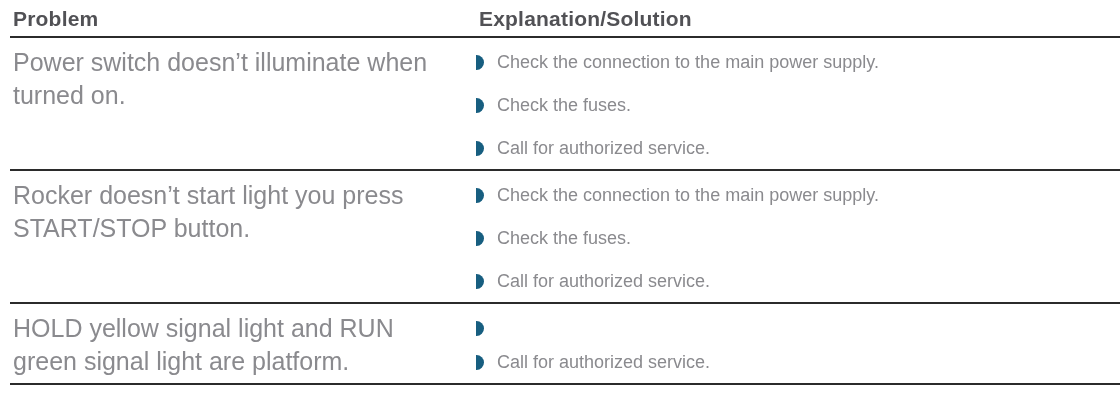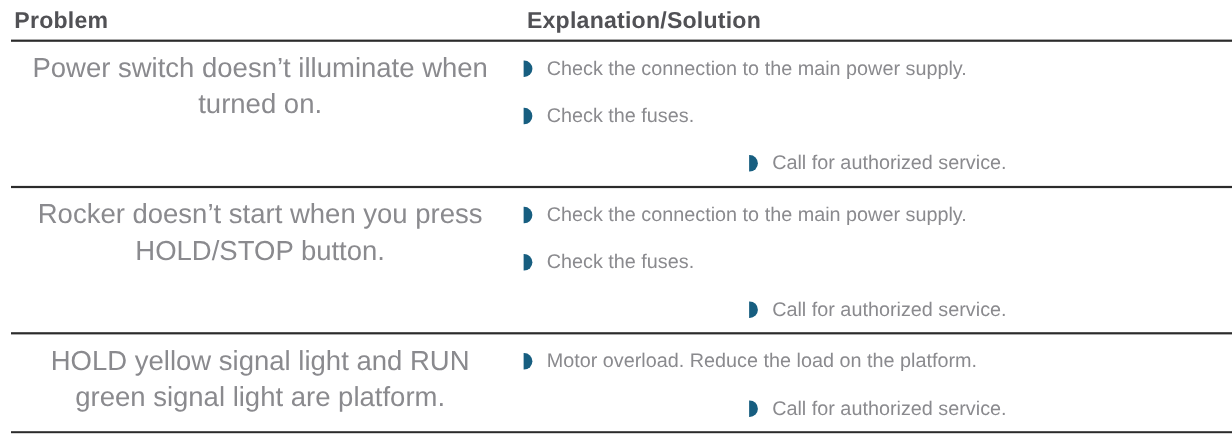--- a/index.html
+++ b/index.html
@@ -32,38 +32,36 @@
   .body-row {
     padding-top: 8px;
     padding-bottom: 2px;
   }
   .problem-cell {
     font-size: 25px;
     line-height: 33px;
     color: #8a8a8e;
     padding-left: 3px;
     padding-right: 16px;
-    text-align: center;
   }
   .solution-list {
     list-style: none;
     margin: 0;
     padding: 0;
   }
   .solution-item {
     display: flex;
     align-items: flex-start;
     margin-bottom: 10px;
     font-size: 18px;
     line-height: 33px;
     color: #8a8a8e;
   }
   .solution-item:last-child {
     margin-bottom: 2px;
-    justify-content: center;
   }
   .bullet {
     flex: 0 0 auto;
     width: 8px;
     height: 15px;
     margin-top: 9px;
     margin-right: 13px;
     background: #175e80;
     border-radius: 0 8px 8px 0;
   }
@@ -90,21 +88,21 @@
         <span>Check the fuses.</span>
       </li>
       <li class="solution-item">
         <span class="bullet"></span>
         <span>Call for authorized service.</span>
       </li>
     </ul>
   </div>
 
   <div class="row body-row">
-    <div class="problem-cell">Rocker doesn’t start when you press HOLD/STOP button.</div>
+    <div class="problem-cell">Rocker doesn’t start light you press START/STOP button.</div>
     <ul class="solution-list">
       <li class="solution-item">
         <span class="bullet"></span>
         <span>Check the connection to the main power supply.</span>
       </li>
       <li class="solution-item">
         <span class="bullet"></span>
         <span>Check the fuses.</span>
       </li>
       <li class="solution-item">
@@ -112,21 +110,20 @@
         <span>Call for authorized service.</span>
       </li>
     </ul>
   </div>
 
   <div class="row body-row">
     <div class="problem-cell">HOLD yellow signal light and RUN green signal light are platform.</div>
     <ul class="solution-list">
       <li class="solution-item">
         <span class="bullet"></span>
-        <span>Motor overload. Reduce the load on the platform.</span>
       </li>
       <li class="solution-item">
         <span class="bullet"></span>
         <span>Call for authorized service.</span>
       </li>
     </ul>
   </div>
 
 </div>
 

